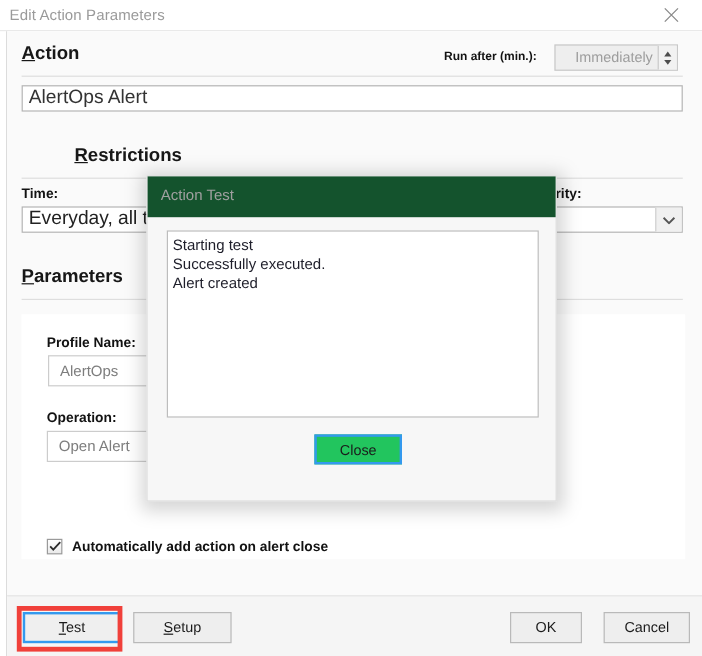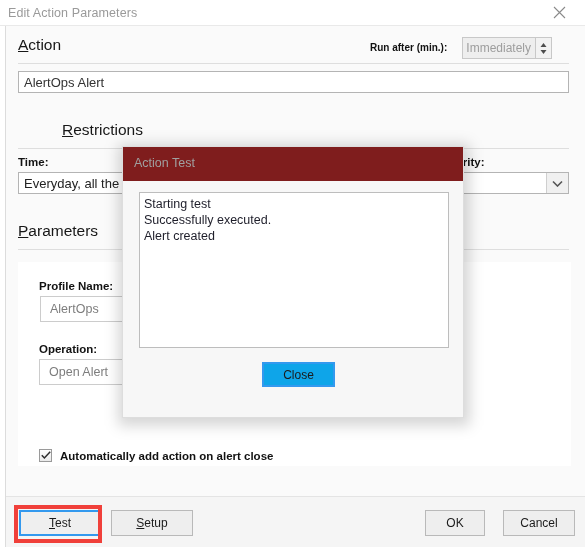--- a/index.html
+++ b/index.html
@@ -70,21 +70,21 @@
     width: 579px;
     height: 470px;
     background: #fafafa;
     overflow: hidden;
   }
 
   .section-title {
     position: absolute;
     font-size: 15.5px;
     color: #171717;
-    font-weight: normal;
+    font-weight: bold;
     white-space: nowrap;
   }
   .section-title .acc {
     text-decoration: underline;
   }
   .divider {
     position: absolute;
     height: 1px;
     background: #dedede;
   }
@@ -96,21 +96,21 @@
     color: #121212;
     white-space: nowrap;
   }
 
   .text-input {
     position: absolute;
     box-sizing: border-box;
     background: #ffffff;
     border: 1px solid #b4b4b4;
     font-family: "Liberation Sans", sans-serif;
-    font-size: 13px;
+    font-size: 16px;
     color: #222;
     padding: 0 5px;
     line-height: 20px;
     outline: none;
   }
   .text-input.readonlylike {
     color: #333;
   }
 
   
@@ -266,21 +266,21 @@
     left: 122px; top: 146px;
     width: 342px; height: 272px;
     background: #f7f7f7;
     border: 1px solid #dddddd;
     box-sizing: border-box;
   }
   .modal-title-bar {
     position: absolute;
     left: 0; top: 0;
     width: 100%; height: 34px;
-    background: #7f1d1d;
+    background: #14532d;
     box-sizing: border-box;
   }
   .modal-title {
     position: absolute;
     left: 11px; top: 9px;
     font-size: 12.5px;
     color: #a0a0a0;
     white-space: nowrap;
   }
   .modal-log {
@@ -298,21 +298,21 @@
     color: #1e1e2a;
     line-height: 16.2px;
     white-space: nowrap;
   }
   .modal-close-btn {
     position: absolute;
     left: 139px; top: 215px;
     width: 73px; height: 25px;
     box-sizing: border-box;
     border: 2px solid #3399ee;
-    background: #0ea5e9;
+    background: #22c55e;
     font-size: 12px;
     color: #1b1b1b;
     display: flex;
     align-items: center;
     justify-content: center;
     cursor: default;
   }
 </style>
 </head>
 <body>
@@ -331,21 +331,21 @@
   <div class="win-border-left"></div>
 
   <div class="content">
 
     <div class="section-title" style="left:12px; top:10px;">
       <span class="acc">A</span><span>ction</span>
     </div>
 
     <div class="field-label" style="left:364px; top:16px; font-size:10px;">Run after (min.):</div>
 
-    <div class="spin-wrap" style="left:456px; top:11px; width:90px; height:22px;">
+    <div class="spin-wrap" style="left:456px; top:11px; width:103px; height:22px;">
       <div class="spin-value">Immediately</div>
       <div class="spin-btns">
         <svg width="9" height="15" viewBox="0 0 9 15" aria-hidden="true">
           <path d="M4.5 2 L7.5 6 L1.5 6 Z" fill="#4d4d4d"></path>
           <path d="M4.5 13 L7.5 9 L1.5 9 Z" fill="#4d4d4d"></path>
         </svg>
       </div>
     </div>
 
     <div class="divider" style="left:12px; top:37px; width:551px;"></div>

